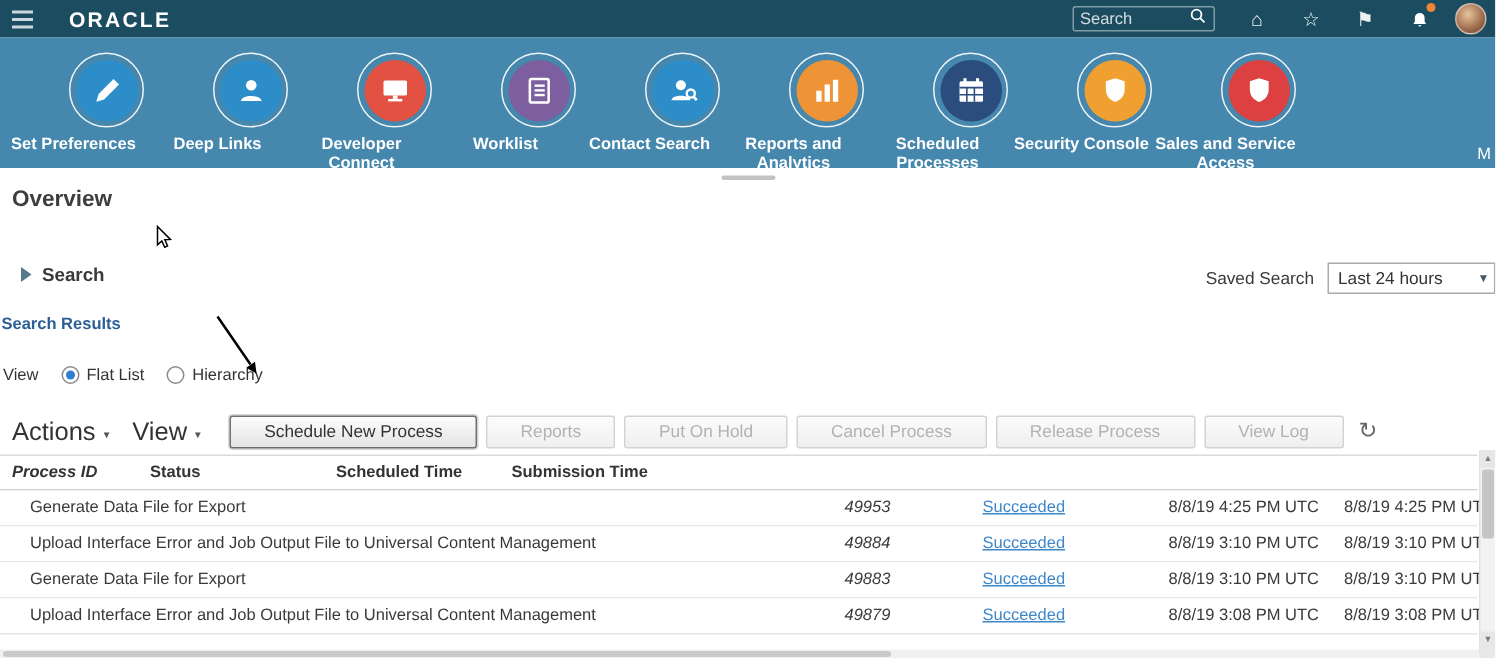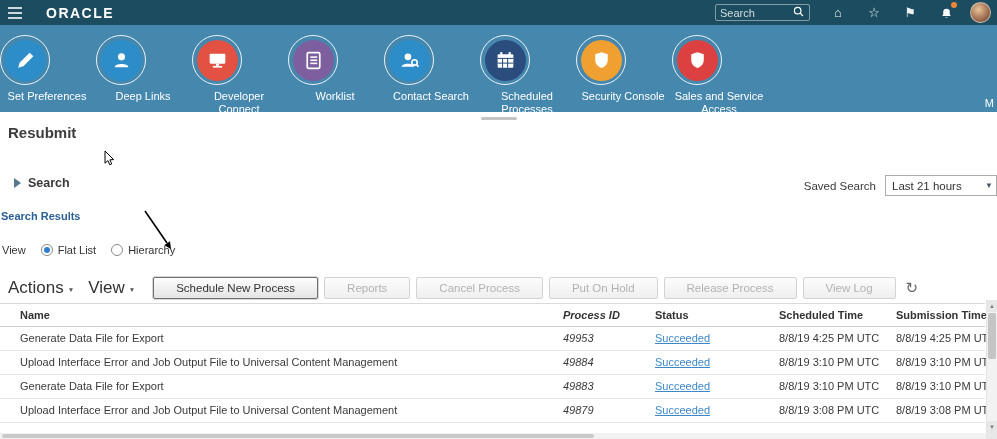--- a/index.html
+++ b/index.html
@@ -23,22 +23,22 @@
   .tb-icon svg { vertical-align:middle; }
   .badge-dot { position:absolute; top:2px; right:7px; width:6px; height:6px; border-radius:50%;
                background:#ef8537; }
   .avatar { width:21px; height:21px; border-radius:50%; margin-left:6px; cursor:pointer;
             background:radial-gradient(circle at 40% 35%, #e8c49a, #9c6b4e 60%, #5f3f2d);
             border:1px solid rgba(255,255,255,.5); }
 
   
   .band { position:absolute; top:25px; left:0; right:0; height:87px; background:#4587ad; overflow:hidden; }
   .sb-items { display:flex; }
-  .sb-item { flex:0 0 96px; width:96px; display:flex; flex-direction:column; align-items:flex-start;
-             padding-top:10px; cursor:pointer; }
+  .sb-item { flex:0 0 96px; width:96px; display:flex; flex-direction:column; align-items:flex-end;
+             padding-top:10px; cursor:pointer;font-weight:bold; }
   .ring { width:50px; height:50px; border:1.5px solid rgba(255,255,255,.9); border-radius:50%;
           display:flex; align-items:center; justify-content:center; }
   .sb-circle { width:41px; height:41px; border-radius:50%; display:flex; align-items:center;
                justify-content:center; }
   .sb-circle svg { width:23px; height:23px; }
   .sb-label { margin-top:5px; font-size:11px; color:#fff; text-align:center; line-height:1.18;
               width:94px; }
   .truncated-label { position:absolute; top:72px; right:3px; font-size:11px; color:#fff; }
 
   
@@ -202,20 +202,32 @@
                 <circle cx="9.5" cy="7.5" r="3.2" fill="#fff"></circle>
                 <path d="M3.5 17c0-3.8 12-3.8 12 0z" fill="#fff"></path>
                 <circle cx="15.8" cy="12.8" r="2.6" fill="none" stroke="#fff" stroke-width="1.5"></circle>
                 <line x1="17.6" y1="14.8" x2="19.6" y2="17" stroke="#fff" stroke-width="1.7"></line>
               </svg>
         </div>
           </div>
         <div class="sb-label">Contact Search</div>
       </div>
 
+      <div class="sb-item">
+        <div class="ring">
+            <div class="sb-circle" style="background-color: rgb(238, 147, 54);">
+          <svg viewBox="0 0 22 22">
+                <rect x="4" y="11" width="3.4" height="7" fill="#fff"></rect>
+                <rect x="9.3" y="7" width="3.4" height="11" fill="#fff"></rect>
+                <rect x="14.6" y="4" width="3.4" height="14" fill="#fff"></rect>
+              </svg>
+        </div>
+          </div>
+        <div class="sb-label">Reports and Analytics</div>
+      </div>
 
       <div class="sb-item">
         <div class="ring">
             <div class="sb-circle" style="background-color: rgb(42, 77, 126);">
           <svg viewBox="0 0 22 22">
                 <rect x="3.5" y="5" width="15" height="13" rx="1" fill="#fff"></rect>
                 <rect x="6" y="3" width="2" height="3.4" fill="#fff"></rect>
                 <rect x="14" y="3" width="2" height="3.4" fill="#fff"></rect>
                 <g stroke="#2a4d7e" stroke-width="1">
                   <line x1="3.5" y1="9" x2="18.5" y2="9"></line>
@@ -250,31 +262,31 @@
           </div>
         <div class="sb-label">Sales and Service Access</div>
       </div>
 
     </div>
     <span class="truncated-label">M</span>
   </div>
 
   <div class="drag-handle"></div>
 
-  <div class="page-title">Resubmit</div>
+  <div class="page-title">Overview</div>
 
   <div class="search-row">
     <span class="disclosure"></span>
     <span class="search-label">Search</span>
   </div>
 
   <div class="saved-search">
     <span class="saved-search-label">Saved Search</span>
     <div class="select-box">
-      <span class="sel-val">Last 21 hours</span>
+      <span class="sel-val">Last 24 hours</span>
       <span class="select-caret">▼</span>
     </div>
   </div>
 
   <div class="results-label">Search Results</div>
 
   <div class="view-row">
     <span>View</span>
     <span class="radio-group">
       <span class="radio selected"></span>
@@ -285,30 +297,29 @@
       <span>Hierarchy</span>
     </span>
   </div>
 
   <div class="toolbar">
     <span class="menu-btn">Actions</span>
     <span class="menu-btn">View</span>
     <span style="width:2px"></span>
     <button class="btn primary">Schedule New Process</button>
     <button class="btn disabled">Reports</button>
+    <button class="btn disabled">Put On Hold</button>
     <button class="btn disabled">Cancel Process</button>
-    <button class="btn disabled">Put On Hold</button>
     <button class="btn disabled">Release Process</button>
     <button class="btn disabled">View Log</button>
     <span class="refresh">↻</span>
   </div>
 
   <div class="tbl">
     <div class="tr head">
-      <div class="col-name">Name</div>
       <div class="col-pid">Process ID</div>
       <div class="col-status">Status</div>
       <div class="col-sched">Scheduled Time</div>
       <div class="col-sub">Submission Time</div>
     </div>
 
     <div class="tr">
       <div class="col-name">Generate Data File for Export</div>
       <div class="col-pid">49953</div>
       <div class="col-status"><span class="status-link">Succeeded</span></div>

